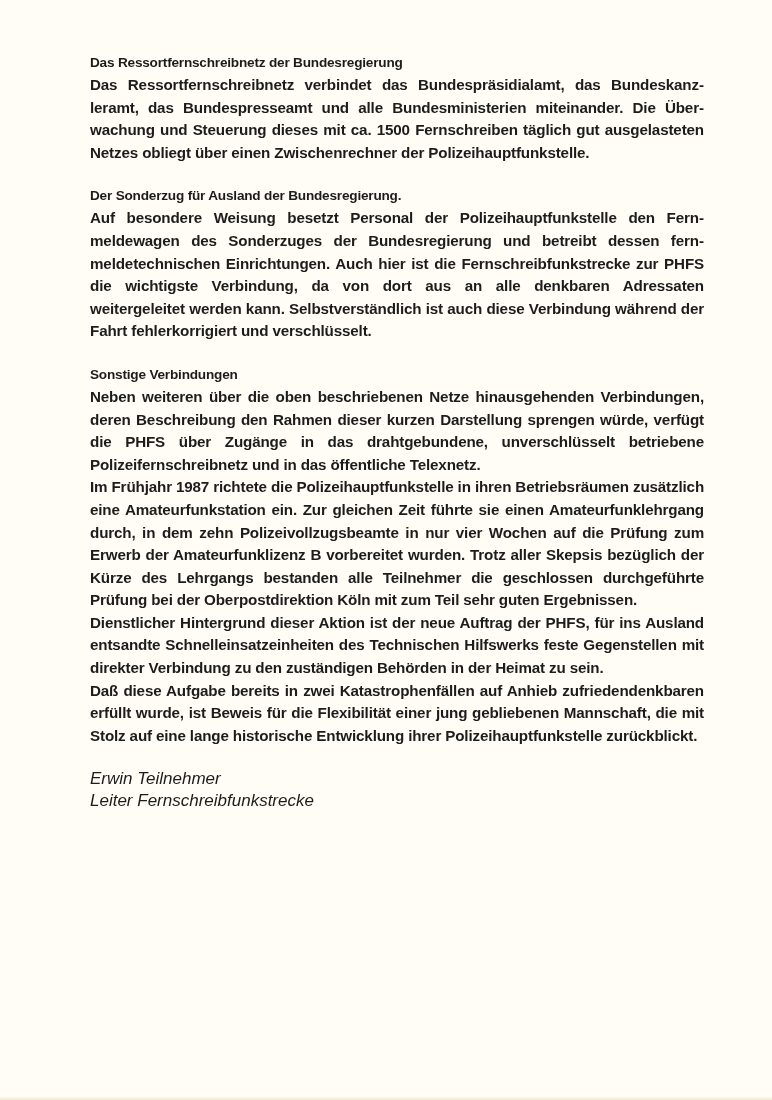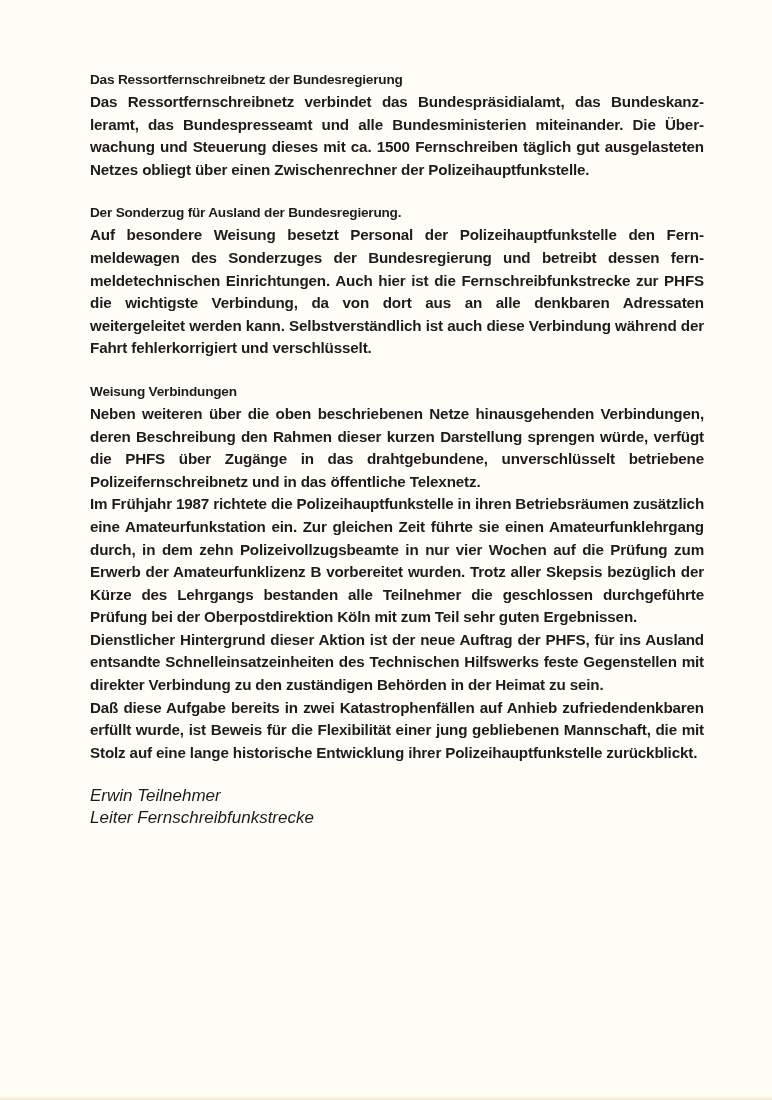--- a/index.html
+++ b/index.html
@@ -4,21 +4,21 @@
   <style>
     html, body { margin: 0; padding: 0; }
     body {
       width: 772px; height: 1100px; overflow: hidden;
       background: #fffdf6;
       position: relative;
       font-family: "Liberation Sans", sans-serif;
       color: #1c1c1c;
     }
     .page {
-      position: absolute; left: 90px; top: 69px; width: 614px;
+      position: absolute; left: 90px; top: 52px; width: 614px;
     }
     .section { margin: 0 0 21px 0; }
     .heading {
       font-weight: bold; font-size: 13.6px; line-height: 22px;
       letter-spacing: -0.2px; margin: 0;
     }
     .para {
       font-size: 15.2px; line-height: 22.6px; text-align: justify;
       margin: 0; letter-spacing: -0.15px;
       hyphens: manual;
@@ -42,21 +42,21 @@
     <h2 class="heading">Das Ressortfernschreibnetz der Bundesregierung</h2>
     <p class="para">Das Ressortfernschreibnetz verbindet das Bundespräsidialamt, das Bundeskanz­leramt, das Bundespresseamt und alle Bundesministerien miteinander. Die Über­wachung und Steuerung dieses mit ca. 1500 Fernschreiben täglich gut ausge­lasteten Netzes obliegt über einen Zwischenrechner der Polizeihauptfunkstelle.</p>
   </div>
 
   <div class="section">
     <h2 class="heading">Der Sonderzug für Ausland der Bundesregierung.</h2>
     <p class="para">Auf besondere Weisung besetzt Personal der Polizeihauptfunkstelle den Fern­meldewagen des Sonderzuges der Bundesregierung und betreibt dessen fern­meldetechnischen Einrichtungen. Auch hier ist die Fernschreibfunkstrecke zur PHFS die wichtigste Verbindung, da von dort aus an alle denkbaren Adressaten weitergeleitet werden kann. Selbstverständlich ist auch diese Verbindung wäh­rend der Fahrt fehlerkorrigiert und verschlüsselt.</p>
   </div>
 
   <div class="section">
-    <h2 class="heading">Weisung Verbindungen</h2>
+    <h2 class="heading">Sonstige Verbindungen</h2>
     <p class="para">Neben weiteren über die oben beschriebenen Netze hinausgehenden Verbindun­gen, deren Beschreibung den Rahmen dieser kurzen Darstellung sprengen würde, verfügt die PHFS über Zugänge in das drahtgebundene, unverschlüsselt betrie­bene Polizeifernschreibnetz und in das öffentliche Telexnetz.</p>
     <p class="para">Im Frühjahr 1987 richtete die Polizeihauptfunkstelle in ihren Betriebsräumen zu­sätzlich eine Amateurfunkstation ein. Zur gleichen Zeit führte sie einen Ama­teurfunklehrgang durch, in dem zehn Polizeivollzugsbeamte in nur vier Wochen auf die Prüfung zum Erwerb der Amateurfunklizenz B vorbereitet wurden. Trotz aller Skepsis bezüglich der Kürze des Lehrgangs bestanden alle Teilnehmer die geschlossen durchgeführte Prüfung bei der Oberpostdirektion Köln mit zum Teil sehr guten Ergebnissen.</p>
     <p class="para">Dienstlicher Hintergrund dieser Aktion ist der neue Auftrag der PHFS, für ins Ausland entsandte Schnelleinsatzeinheiten des Technischen Hilfswerks feste Gegenstellen mit direkter Verbindung zu den zuständigen Behörden in der Heimat zu sein.</p>
     <p class="para">Daß diese Aufgabe bereits in zwei Katastrophenfällen auf Anhieb zufrieden­denkbaren erfüllt wurde, ist Beweis für die Flexibilität einer jung gebliebenen Mann­schaft, die mit Stolz auf eine lange historische Entwicklung ihrer Polizeihaupt­funkstelle zurückblickt.</p>
   </div>
 
   <div class="signature">
     <p class="sig-line">Erwin Teilnehmer</p>
     <p class="sig-line">Leiter Fernschreibfunkstrecke</p>
   </div>

